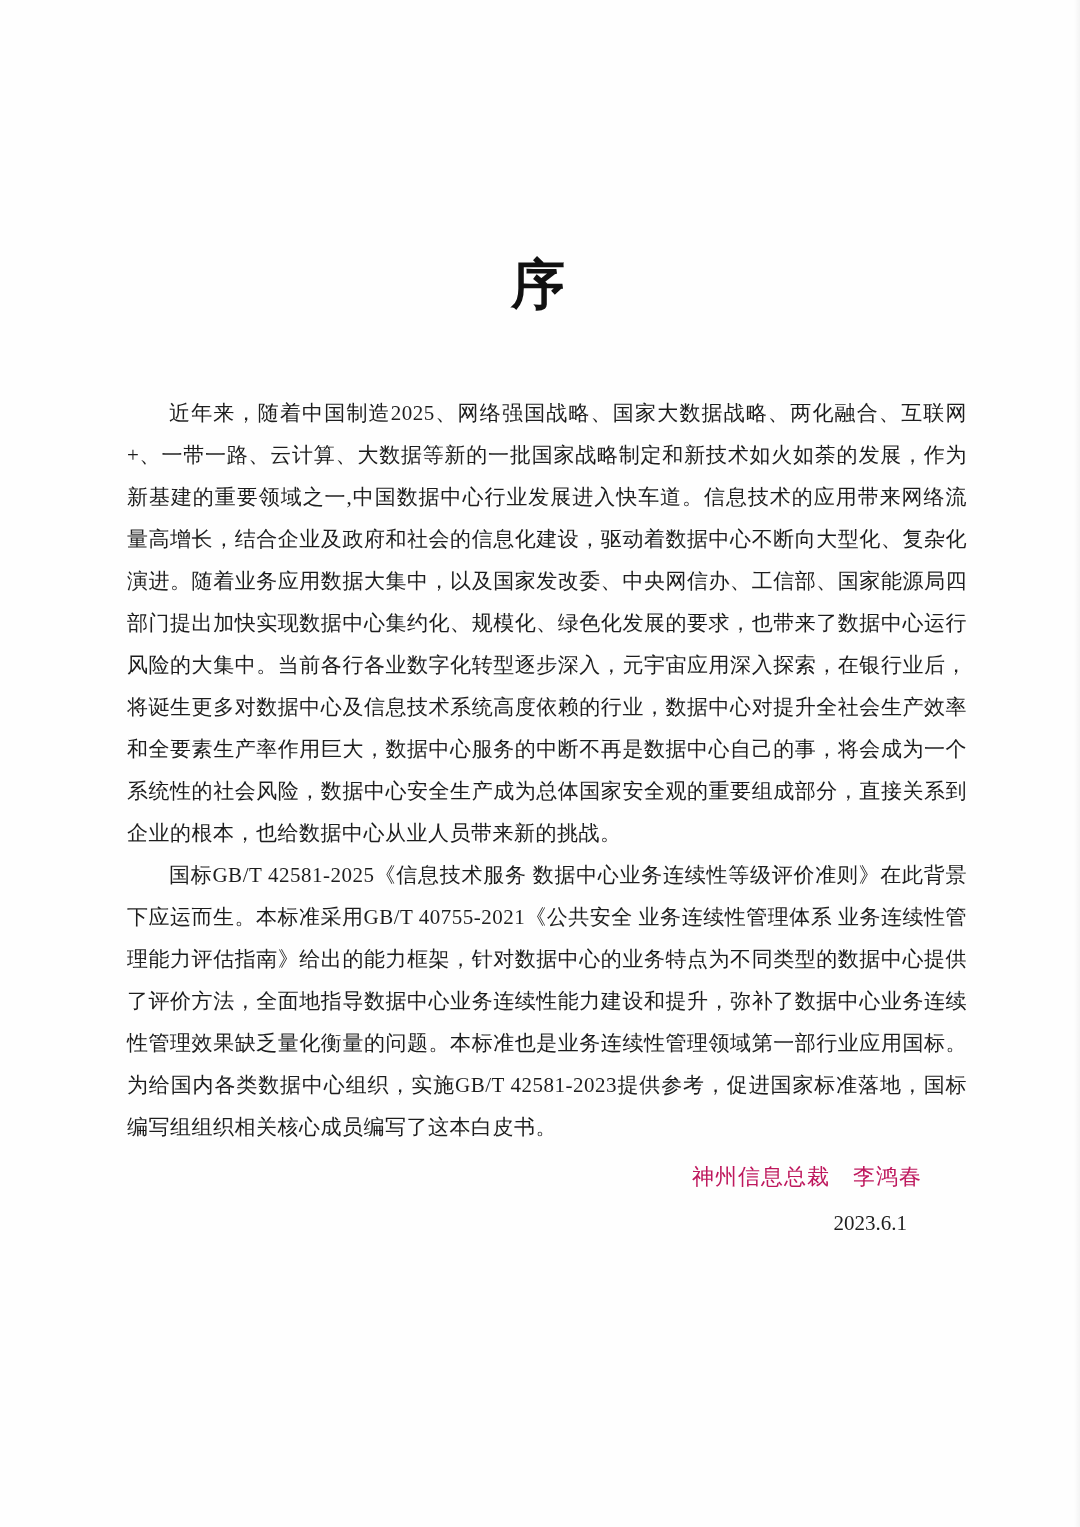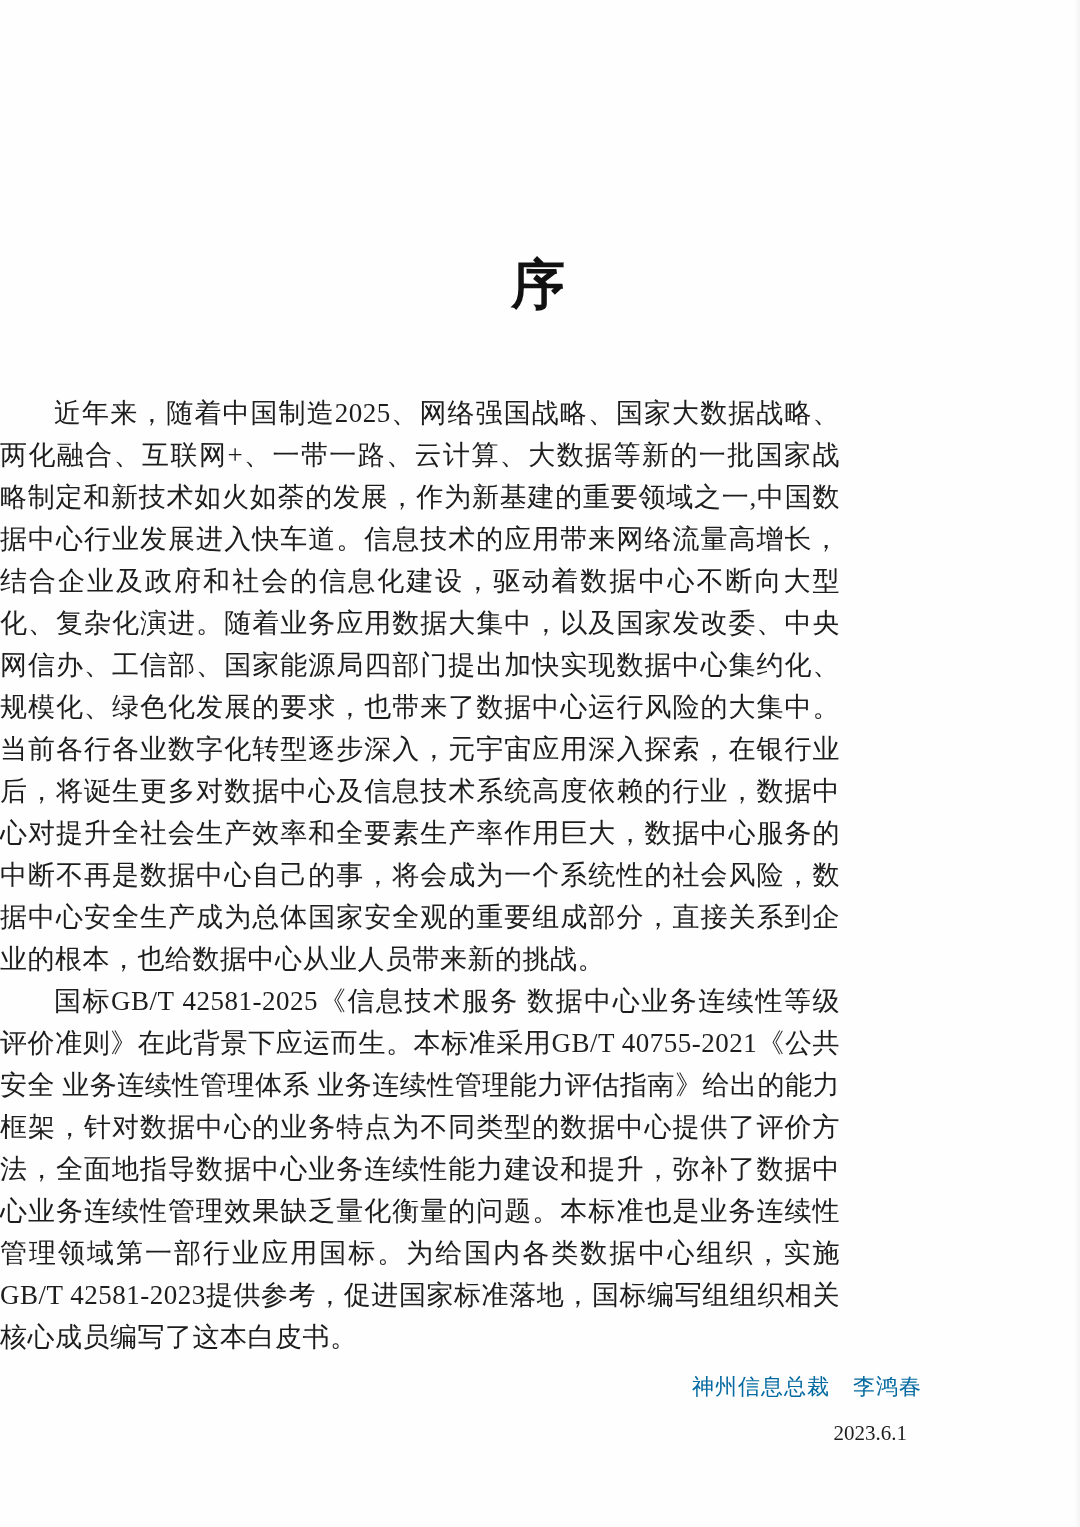--- a/index.html
+++ b/index.html
@@ -22,43 +22,44 @@
     padding-top: 248px;
     text-align: center;
     font-size: 54px;
     line-height: 74px;
     font-weight: 700;
     letter-spacing: 4px;
     color: #111111;
   }
   .content {
     margin-top: 70px;
+    margin-left: 127px;
     width: 840px;
-    font-size: 27px;
+    font-size: 21px;
     line-height: 42px;
     text-align: justify;
     text-justify: inter-character;
     letter-spacing: 0.5px;
     font-family: Liberation Serif, serif;
   }
   .content p {
     margin: 0;
     text-indent: 2em;
   }
   .signature {
     margin-top: 8px;
     margin-left: 127px;
     width: 840px;
     padding-right: 45px;
     box-sizing: border-box;
     text-align: right;
     font-size: 22px;
     line-height: 42px;
     letter-spacing: 1px;
-    color: #0369a1;
+    color: #be185d;
   }
   .date {
     margin-top: 4px;
     margin-left: 127px;
     width: 840px;
     padding-right: 60px;
     box-sizing: border-box;
     text-align: right;
     font-size: 21px;
     line-height: 42px;

